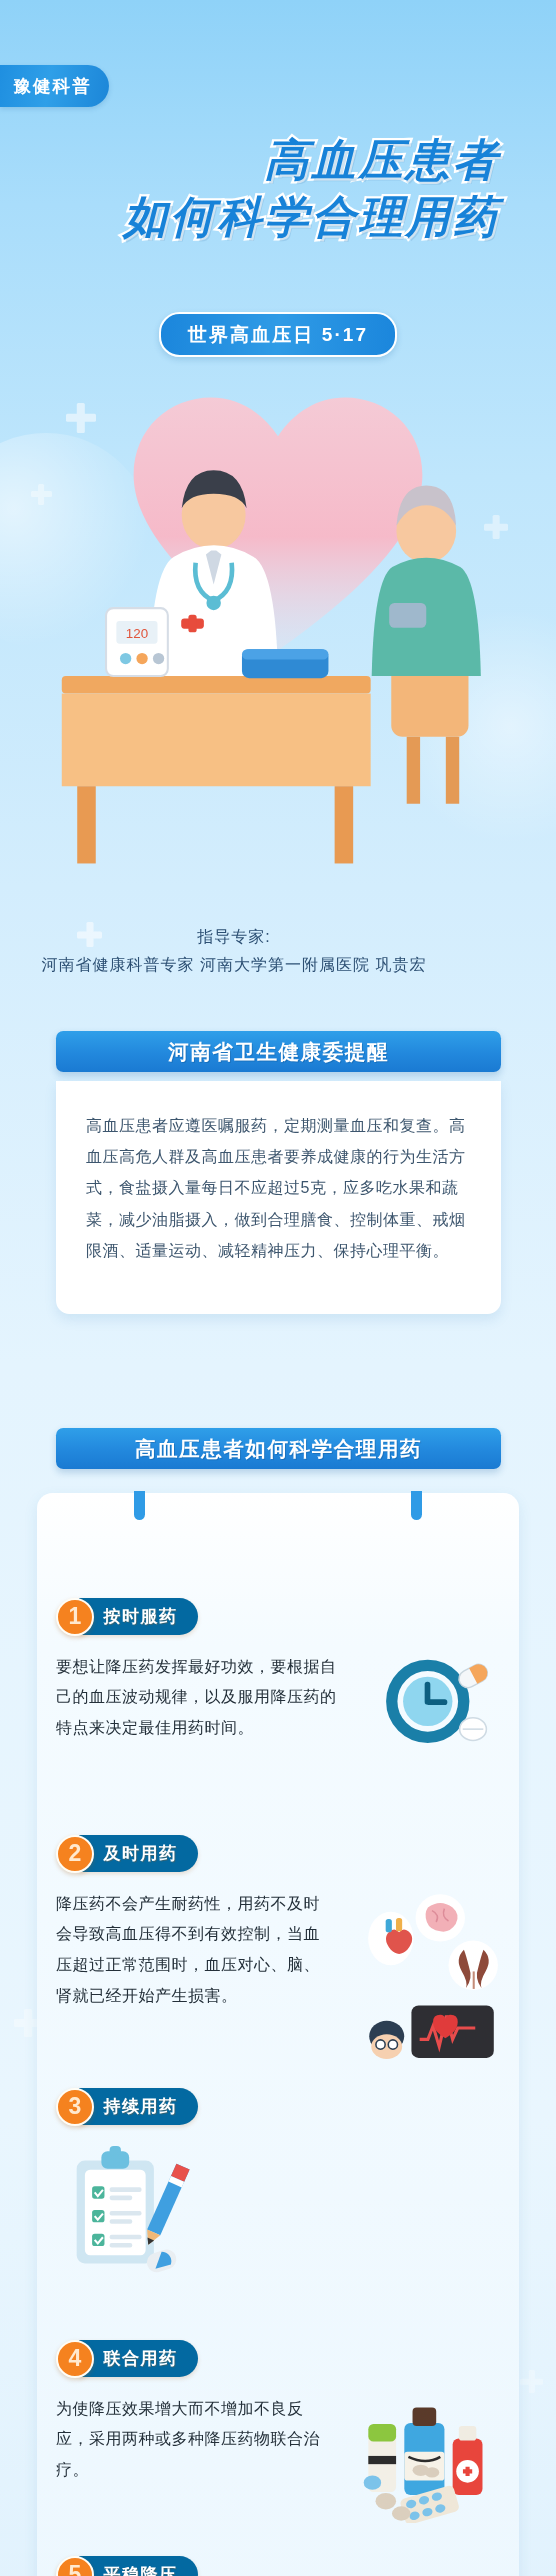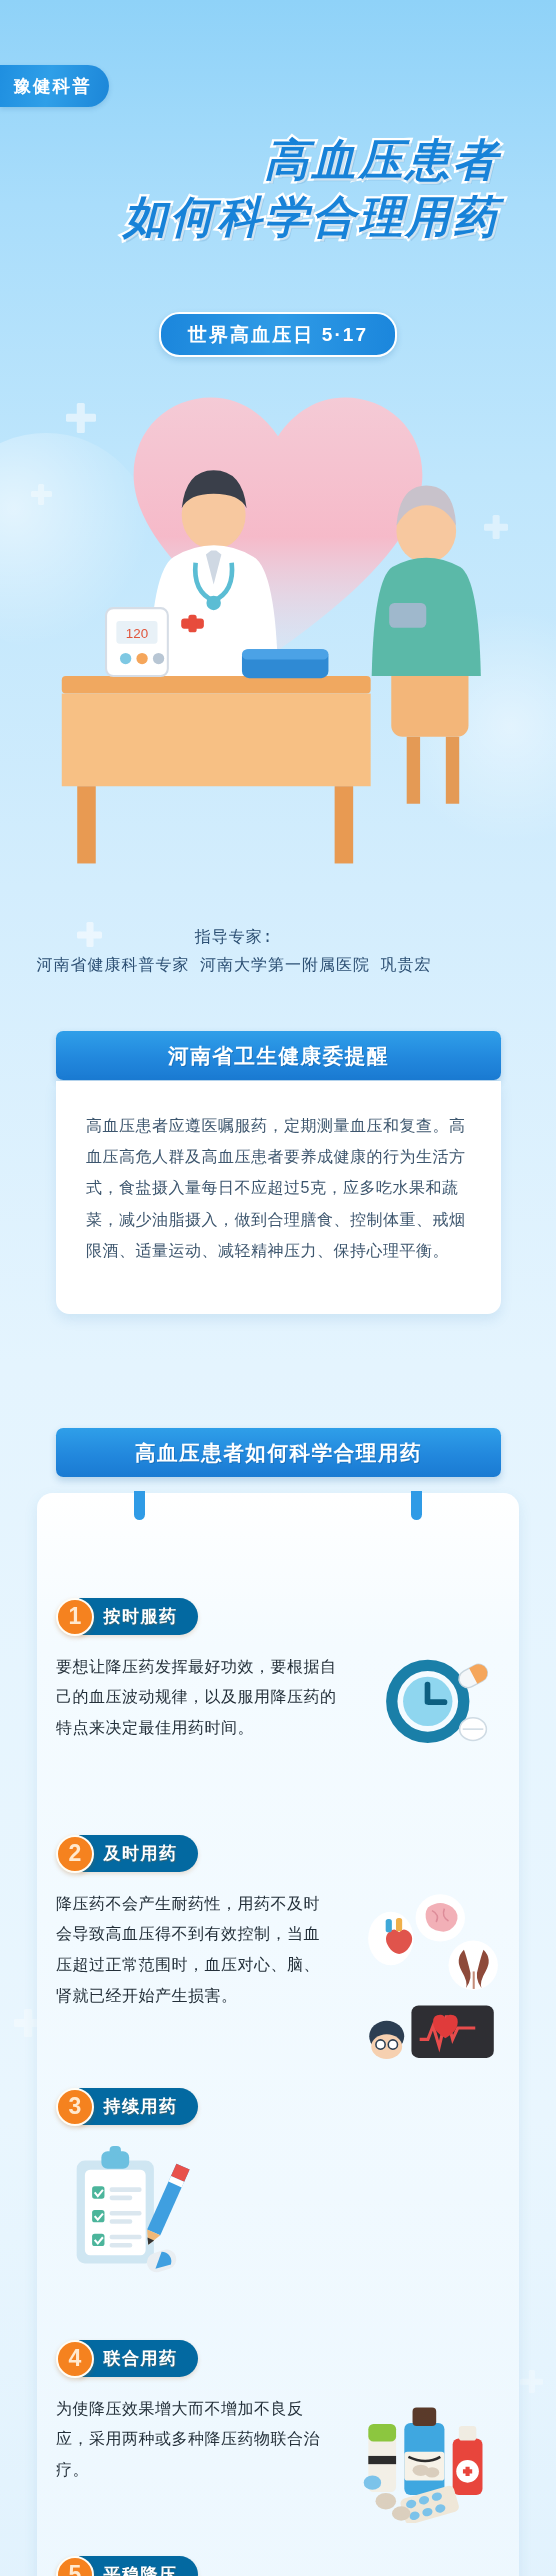--- a/index.html
+++ b/index.html
@@ -46,27 +46,27 @@
   }
 
   
   .hero-art { position:absolute; top:361px; left:0; width:556px; height:556px; }
   .heart-bg {
     position:absolute; left:50%; top:20.6px; transform:translateX(-50%);
     width:330px; height:289px;
   }
 
   
-  .credits { position:absolute; top:927px; left:0; width:468px; text-align:center; color:#2c4f73;font-family:Liberation Mono, monospace; }
+  .credits { position:absolute; top:927px; left:0; width:468px; text-align:center; color:#2c4f73; }
   .credits .c1 { font-size:16px; letter-spacing:1px; }
   .credits .c2 { font-size:16px; letter-spacing:1px; margin-top:7.2px; }
 
   
   .bar {
-    position:absolute; left:56px; width:445px; height:49px;
+    position:absolute; left:56px; width:445px; height:41px;
     background:linear-gradient(180deg,#2f9fe9 0%,#2288dd 55%,#1a7ad2 100%);
     border-radius:7.2px; display:flex; align-items:center; justify-content:center;
     box-shadow:0 3.1px 7.2px rgba(25,95,160,.22);
   }
   .bar span {
     color:#fff; font-size:20.6px; font-weight:bold; letter-spacing:1.5px;
     text-shadow:1px 1px 0 rgba(14,80,140,.35);
   }
 
   

